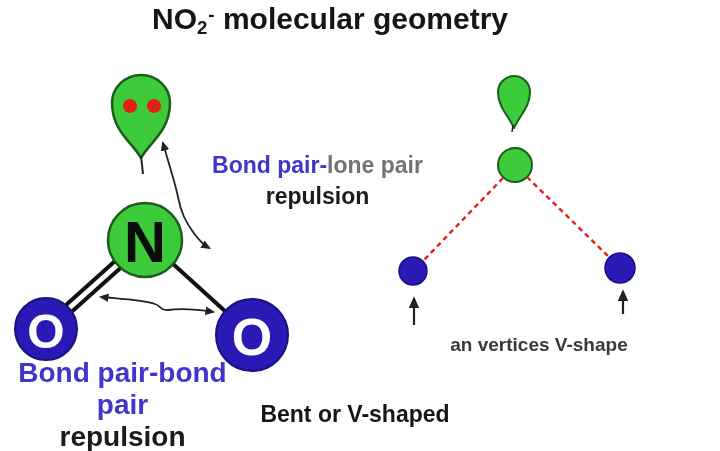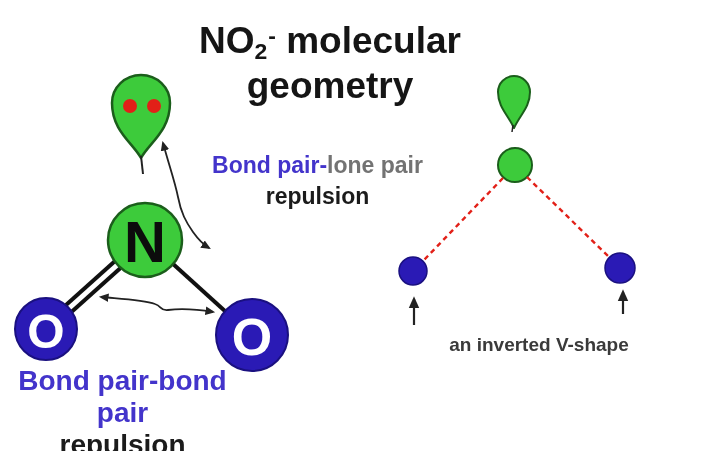--- a/index.html
+++ b/index.html
@@ -3,34 +3,34 @@
 <meta charset="utf-8">
 <style>
   html,body{margin:0;padding:0;background:#fff;}
   .stage{
     position:relative;width:720px;height:451px;background:#ffffff;
     font-family:"Liberation Sans",sans-serif;overflow:hidden;
   }
   .stage svg.draw{position:absolute;left:0;top:0;}
   .txt{position:absolute;text-align:center;}
   .title{
-    left:120px;top:20px;width:420px;
-    font-size:37px;font-weight:bold;color:#151515;letter-spacing:0px;
+    left:120px;top:2px;width:420px;
+    font-size:30px;font-weight:bold;color:#151515;letter-spacing:0px;
   }
   .title sub{font-size:0.62em;vertical-align:-0.25em;}
   .title sup{font-size:0.62em;vertical-align:0.45em;margin-left:1px;}
   .lbl-bond-lone{
     left:195px;top:150px;width:245px;
     font-size:23px;font-weight:600;line-height:31px;color:#1b1b1b;
   }
   .lbl-bond-bond{
     left:0px;top:357px;width:245px;
     font-size:28px;font-weight:600;line-height:32px;color:#1b1b1b;
   }
-  .blue-txt{color:#4334cb;margin-top:8px;}
+  .blue-txt{color:#4334cb;}
   .red-txt{color:#737373;}
   .lbl-bent{
     left:245px;top:401px;width:220px;
     font-size:23px;font-weight:bold;color:#151515;
   }
   .lbl-vertices{
     left:358px;top:331px;width:362px;
     font-size:19px;font-weight:600;line-height:28px;color:#3a3a3a;
   }
   svg text{font-family:"Liberation Sans",sans-serif;font-weight:bold;}
@@ -92,18 +92,19 @@
       <span class="blue-txt">Bond pair-</span><span class="red-txt">lone pair</span>
     </div>
     <div>repulsion</div>
   </div>
 
   <div class="txt lbl-bond-bond">
     <div class="blue-txt">Bond pair-bond pair</div>
     <div>repulsion</div>
   </div>
 
+  <div class="txt lbl-bent">Bent or V-shaped</div>
 
   <div class="txt lbl-vertices">
-    <div>an inverted V-shape</div>
+    <div>an vertices V-shape</div>
   </div>
 
 </div>
 
 </body></html>

